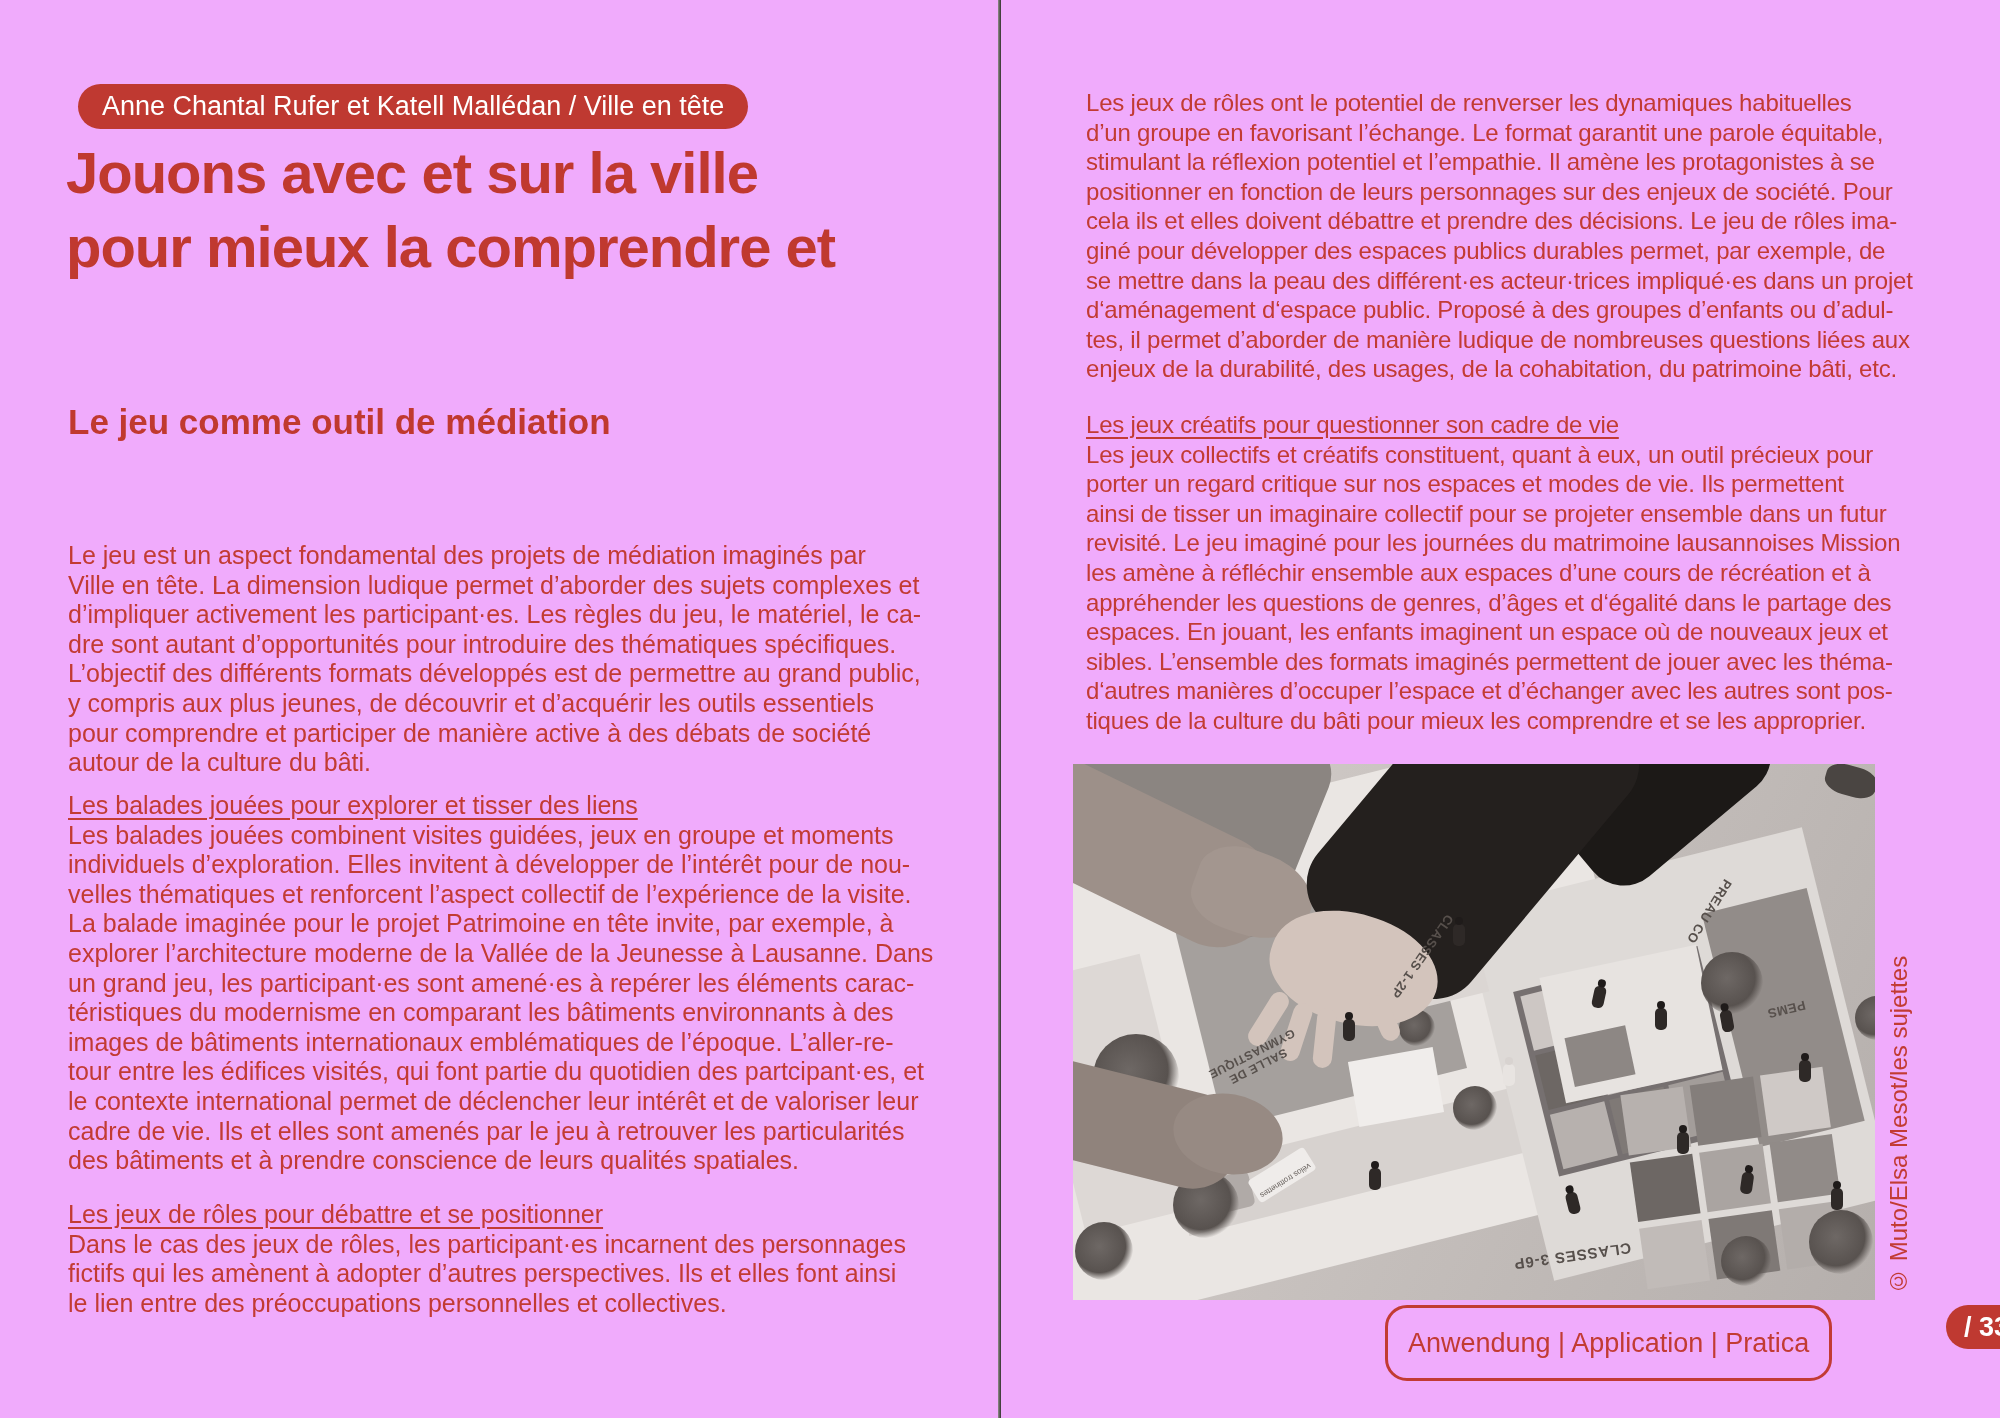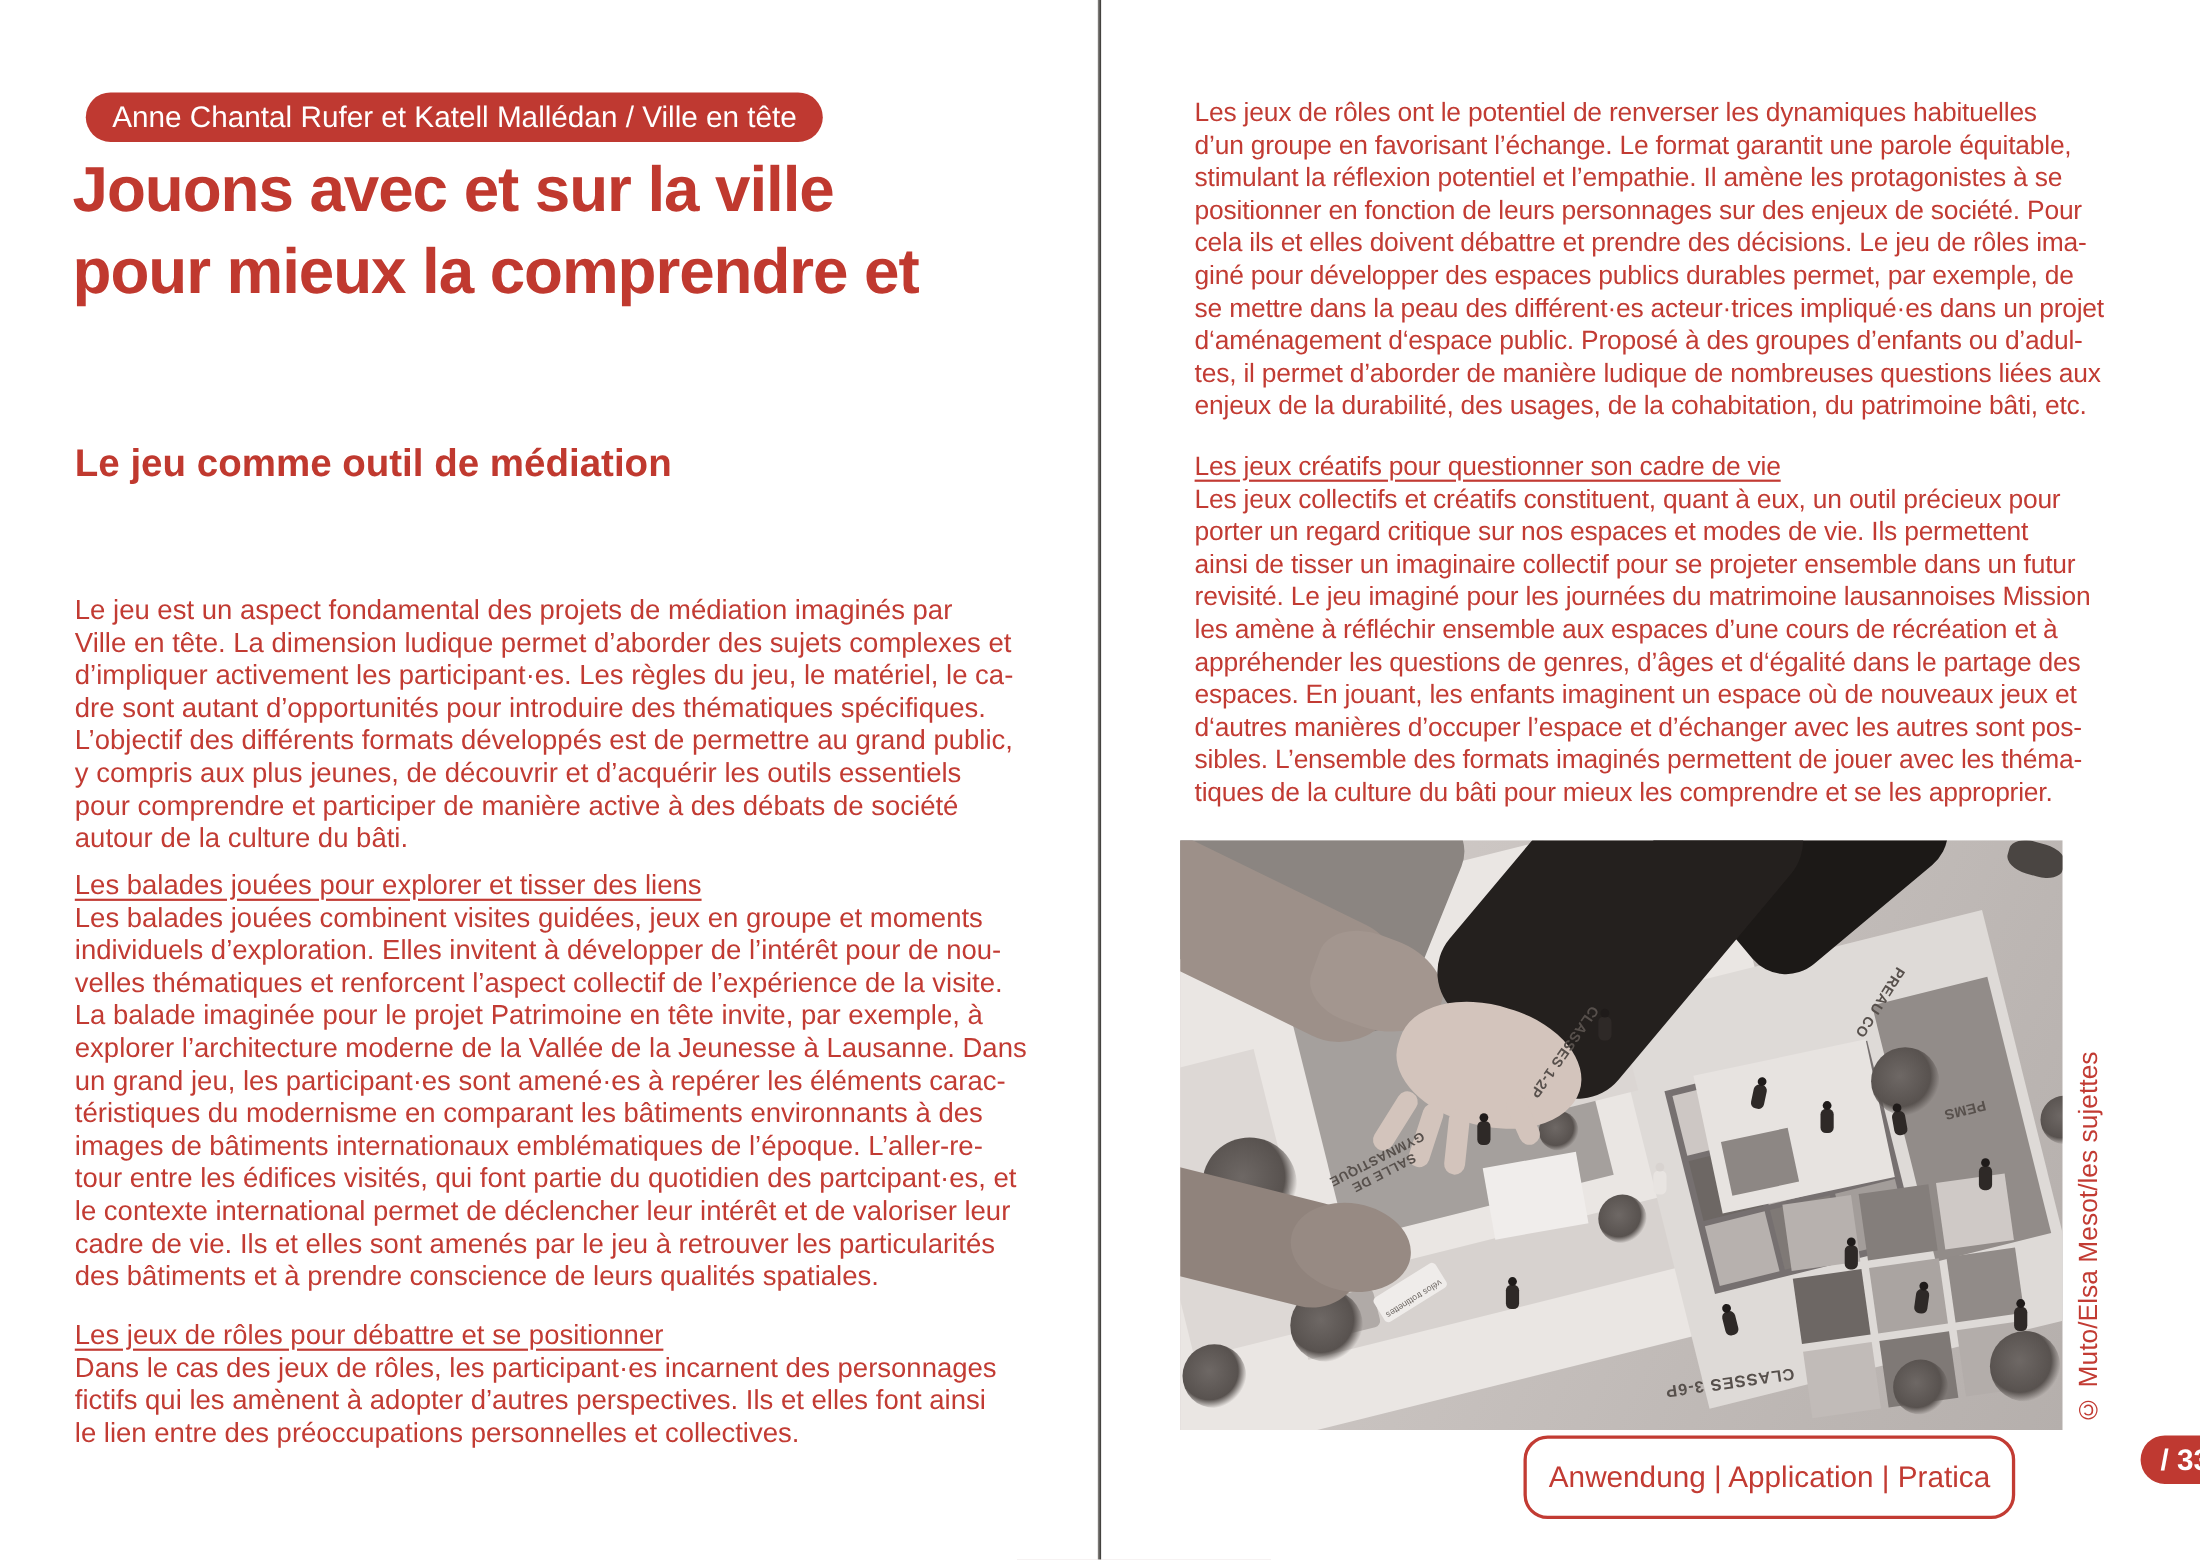--- a/index.html
+++ b/index.html
@@ -1,16 +1,16 @@
 <!DOCTYPE html>
 <html><head>
 <meta charset="utf-8">
 <style>
   html,body{margin:0;padding:0;background:#e8dddb;}
-  #stage{position:relative;width:2000px;height:1418px;background:#ffffff;
+  #stage{position:relative;width:2000px;height:1418px;background:#f0abfc;
          font-family:"Liberation Sans","DejaVu Sans",sans-serif;overflow:hidden;color:#c23b33;}
   .divider{position:absolute;left:998px;top:0;width:3px;height:1418px;
            background:linear-gradient(to right,#8f8d8a,#34322f);}
   
   .badge{position:absolute;left:78px;top:84px;height:45px;display:inline-flex;align-items:center;
          background:#bf3931;color:#fff;border-radius:23px;padding:0 24px;font-size:27px;white-space:nowrap;}
   .title{position:absolute;left:66px;top:136px;font-size:58px;font-weight:bold;line-height:74px;
          letter-spacing:-1px;color:#c0392f;white-space:nowrap;}
   .subtitle{position:absolute;left:68px;top:402px;font-size:35px;font-weight:bold;color:#c0392f;white-space:nowrap;}
   .col-left{position:absolute;left:68px;width:900px;font-size:25px;line-height:29.6px;white-space:nowrap;}
@@ -138,22 +138,22 @@
   <div class="col-right" style="top:410px;">
     <div class="sec-heading">Les jeux créatifs pour questionner son cadre de vie</div>
     <div data-lines="right_page.section.lines">
         <div>Les jeux collectifs et créatifs constituent, quant à eux, un outil précieux pour</div>
         <div>porter un regard critique sur nos espaces et modes de vie. Ils permettent</div>
         <div>ainsi de tisser un imaginaire collectif pour se projeter ensemble dans un futur</div>
         <div>revisité. Le jeu imaginé pour les journées du matrimoine lausannoises Mission</div>
         <div>les amène à réfléchir ensemble aux espaces d’une cours de récréation et à</div>
         <div>appréhender les questions de genres, d’âges et d‘égalité dans le partage des</div>
         <div>espaces. En jouant, les enfants imaginent un espace où de nouveaux jeux et</div>
+        <div>sibles. L’ensemble des formats imaginés permettent de jouer avec les théma-</div>
         <div>d‘autres manières d’occuper l’espace et d’échanger avec les autres sont pos-</div>
-        <div>sibles. L’ensemble des formats imaginés permettent de jouer avec les théma-</div>
         <div>tiques de la culture du bâti pour mieux les comprendre et se les approprier.</div>
       </div>
   </div>
 
   <div class="photo">
     <div class="sheet1">
       <div class="zone-left"></div>
       <div class="zone-gym"></div>
       <div class="zone-path"></div>
       <div class="zone-velobase"></div>

